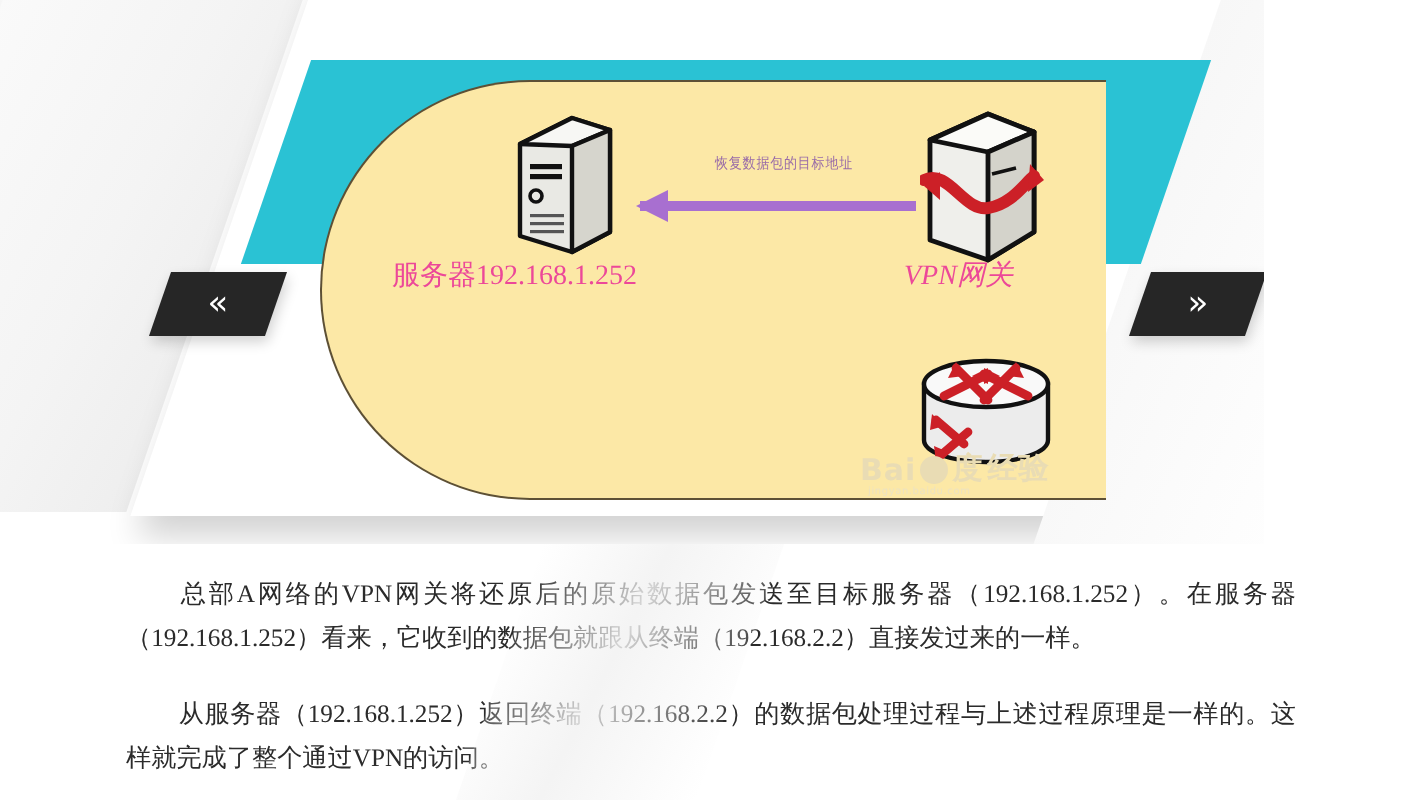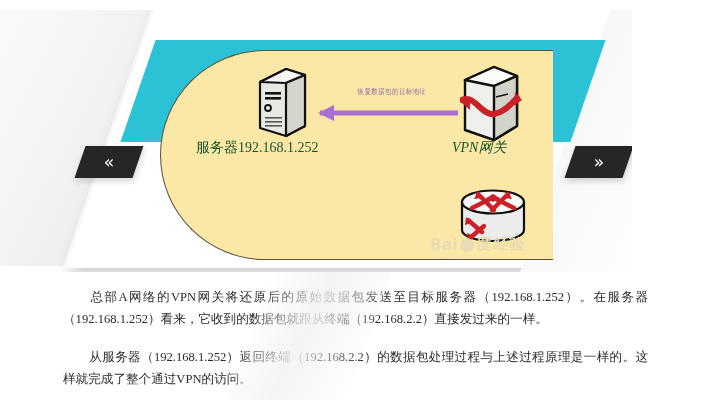--- a/index.html
+++ b/index.html
@@ -6,21 +6,21 @@
   body{
     width:711px;height:400px;
     background:#ffffff;
     font-family:"Liberation Serif", serif;
     overflow:hidden;
     position:relative;
   }
 
   
   #stage{
-    position:absolute;left:0;top:10px;width:632px;height:272px;
+    position:absolute;left:0;top:0;width:632px;height:272px;
     background:#ffffff;overflow:hidden;
   }
 
   
   .white-card{
     position:absolute;
     left:112px;top:-14px;width:470px;height:272px;
     background:#ffffff;
     transform:skewX(-19deg);
     box-shadow:6px 10px 16px rgba(0,0,0,0.18);
@@ -88,21 +88,21 @@
     font-size:6.5px;letter-spacing:.4px;color:#8e5ea8;
     font-family:"DejaVu Sans", sans-serif;
     text-align:center;white-space:nowrap;
     transform:scaleY(1.15);
     opacity:.9;
   }
 
   .node-label{
     position:absolute;
     font-family:"Liberation Serif", serif;
-    font-size:14px;color:#14532d;white-space:nowrap;
+    font-size:14px;color:#ec4899;white-space:nowrap;
   }
   .lbl-server{left:196px;top:129px;}
   .lbl-vpn{left:452px;top:129px;font-style:italic;}
 
   
   .watermark{
     position:absolute;left:430px;top:225px;
     font-family:"DejaVu Sans", sans-serif;
     font-size:15px;font-weight:bold;color:#e9dcb4;
     letter-spacing:.5px;white-space:nowrap;

